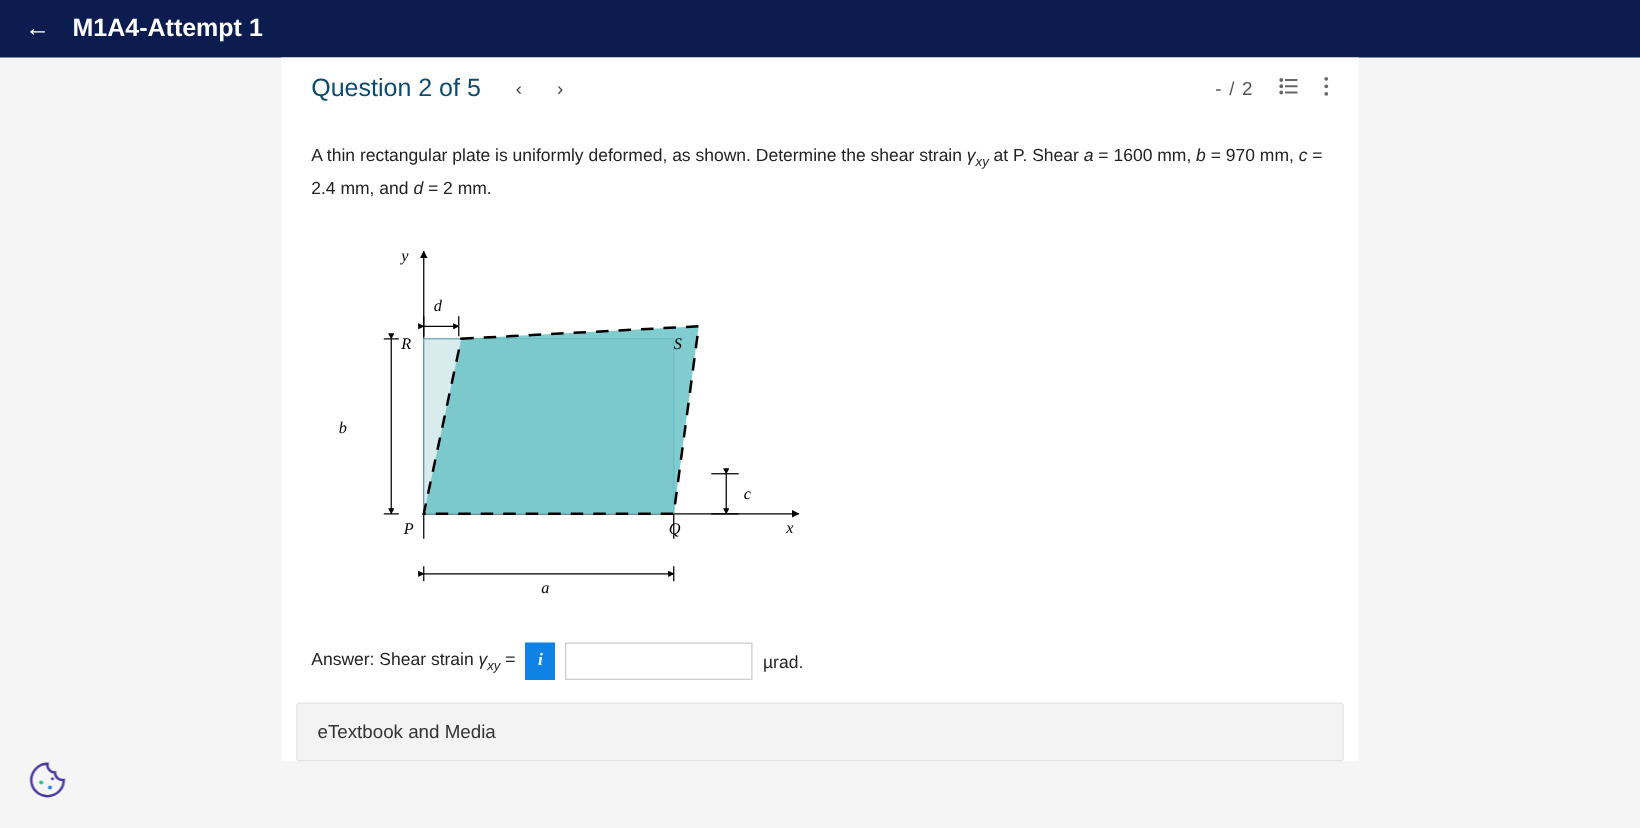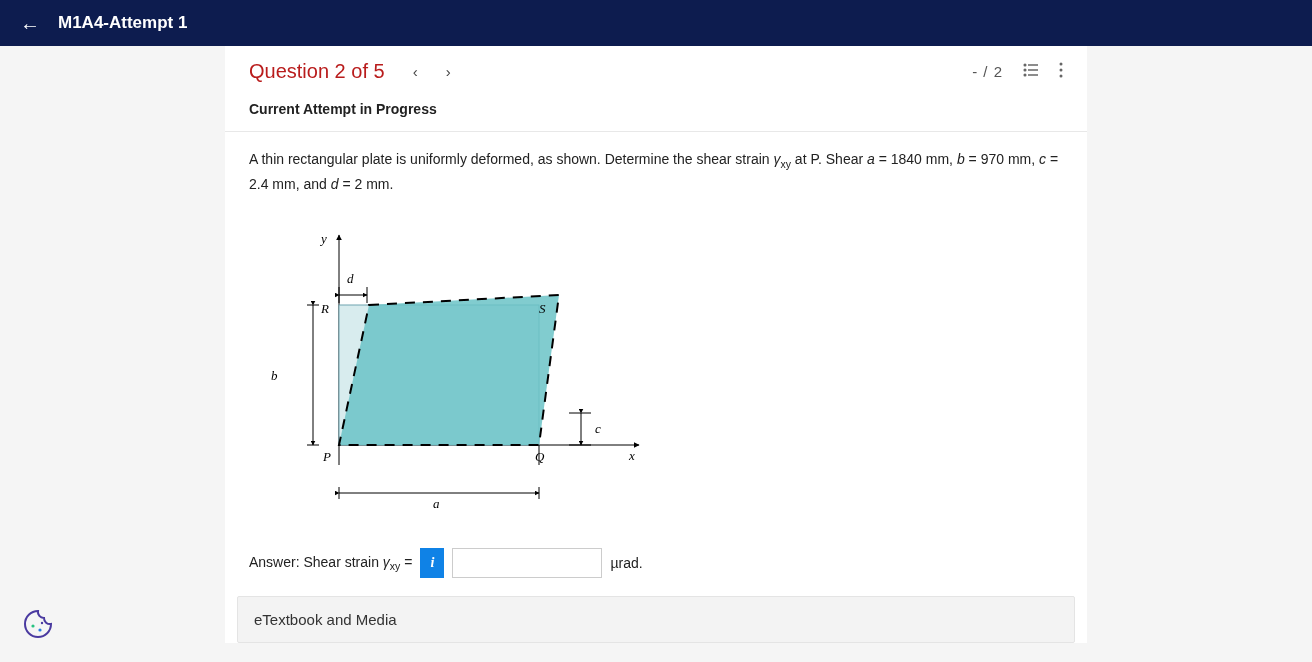--- a/index.html
+++ b/index.html
@@ -13,34 +13,34 @@
   .topbar {
     background: #0d1c4f;
     color: #fff;
     height: 46px;
     display: flex;
     align-items: center;
     padding: 0 20px;
     gap: 18px;
   }
   .back-arrow { font-size: 20px; line-height: 1; }
-  .top-title { font-weight: 600; font-size: 17px; }
+  .top-title { font-weight: 600; font-size: 20px; }
   .content-wrap {
     width: 862px;
     margin: 0 auto;
     background: #fff;
   }
   .question-header {
     display: flex;
     align-items: center;
     padding: 14px 24px 14px 24px;
   }
   .question-title {
     font-size: 20px;
-    color: #b91c1c;
+    color: #0c4a6e;
     font-weight: 400;
   }
   .nav-arrows {
     display: flex;
     gap: 28px;
     margin-left: 28px;
     color: #444;
     font-size: 15px;
   }
   .spacer { flex: 1; }
@@ -65,21 +65,21 @@
     color: #222;
     border-bottom: 1px solid #e8e8e8;
   }
   .question-body {
     padding: 16px 24px 20px 24px;
     font-size: 14px;
     color: #222;
     line-height: 1.6;
   }
   .italic { font-style: italic; }
-  .sub { font-size: 0.75em; vertical-align: sub;  margin-top: 12px;}
+  .sub { font-size: 0.75em; vertical-align: sub; font-style: italic; margin-top: 12px;}
   .diagram-area {
     padding: 10px 24px 20px 24px;
   }
   .diag-label {
     font-family: "Times New Roman", serif;
     font-style: italic;
     font-size: 13px;
   }
   .answer-row {
     padding: 10px 24px 18px 24px;
@@ -156,24 +156,23 @@
     </span>
     <span class="header-icon">
       <svg width="4" height="16" viewBox="0 0 4 16">
           <circle cx="2" cy="2" r="1.5" fill="#666"></circle>
           <circle cx="2" cy="8" r="1.5" fill="#666"></circle>
           <circle cx="2" cy="14" r="1.5" fill="#666"></circle>
         </svg>
     </span>
   </div>
 
-  <div class="attempt-status">Current Attempt in Progress</div>
 
   <div class="question-body">
-    <span>A thin rectangular plate is uniformly deformed, as shown. Determine the shear strain </span><span class="italic">γ</span><span class="sub">xy</span><span> at P. Shear </span><span class="italic">a</span><span> = 1840 mm, </span><span class="italic">b</span><span> = 970 mm, </span><span class="italic">c</span><span> = 2.4 mm, and </span><span class="italic">d</span><span> = 2 mm.</span>
+    <span>A thin rectangular plate is uniformly deformed, as shown. Determine the shear strain </span><span class="italic">γ</span><span class="sub">xy</span><span> at P. Shear </span><span class="italic">a</span><span> = 1600 mm, </span><span class="italic">b</span><span> = 970 mm, </span><span class="italic">c</span><span> = 2.4 mm, and </span><span class="italic">d</span><span> = 2 mm.</span>
   </div>
 
   <div class="diagram-area">
     <svg width="400" height="290" viewBox="0 0 400 290">
       <defs>
         <marker id="arr" viewBox="0 0 10 10" refX="9" refY="5" markerWidth="6" markerHeight="6" orient="auto">
           <path d="M0,0 L10,5 L0,10 Z" fill="#000"></path>
         </marker>
         <marker id="arrS" viewBox="0 0 10 10" refX="9" refY="5" markerWidth="5" markerHeight="5" orient="auto">
           <path d="M0,0 L10,5 L0,10 Z" fill="#000"></path>

